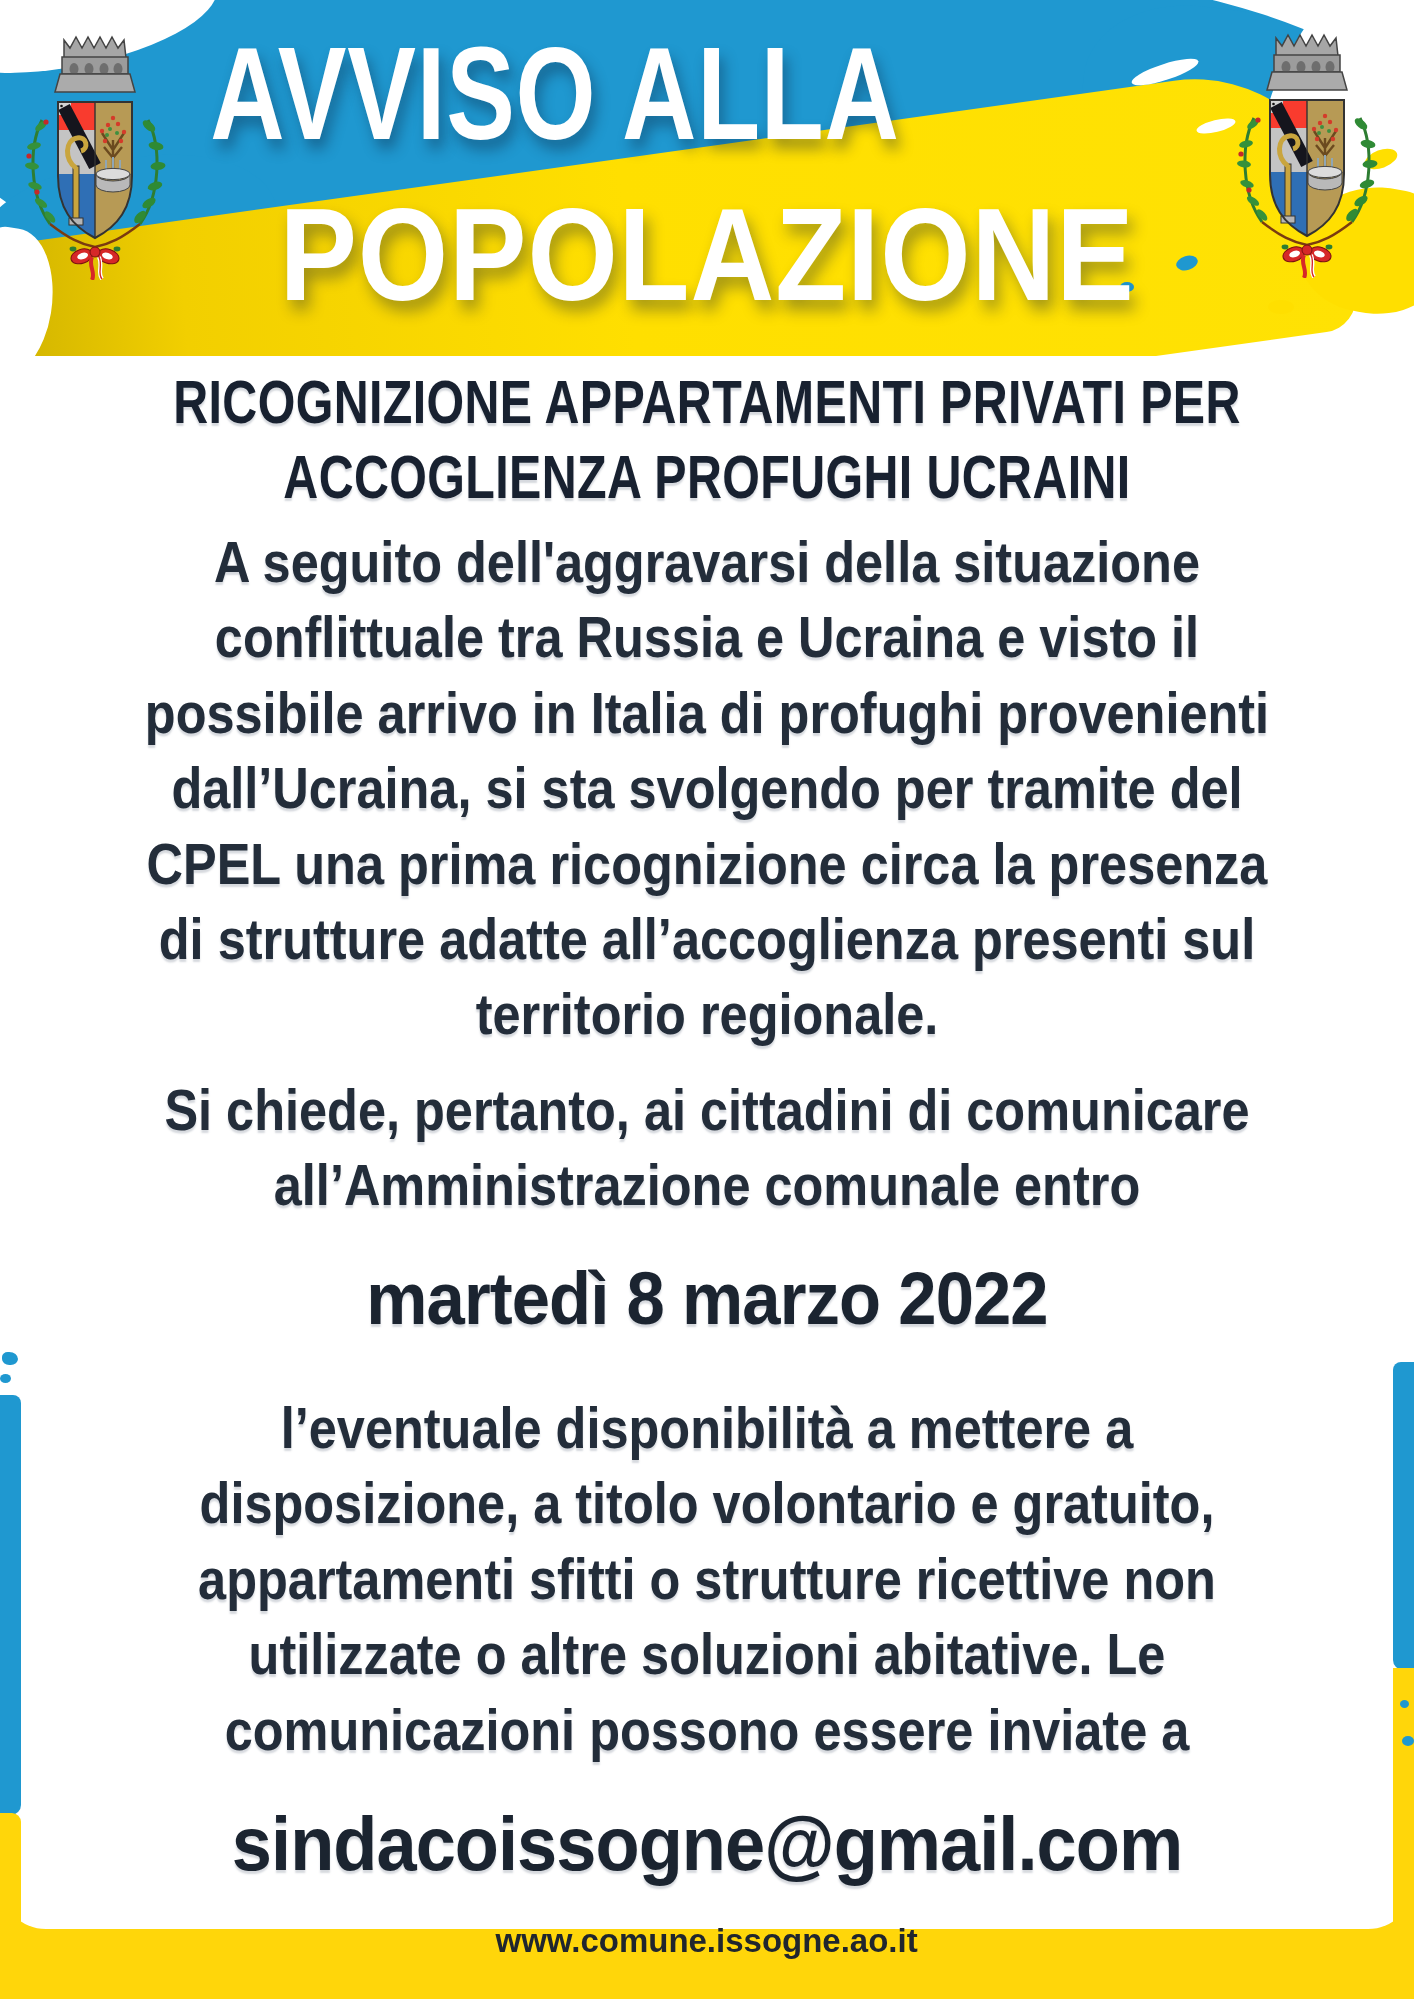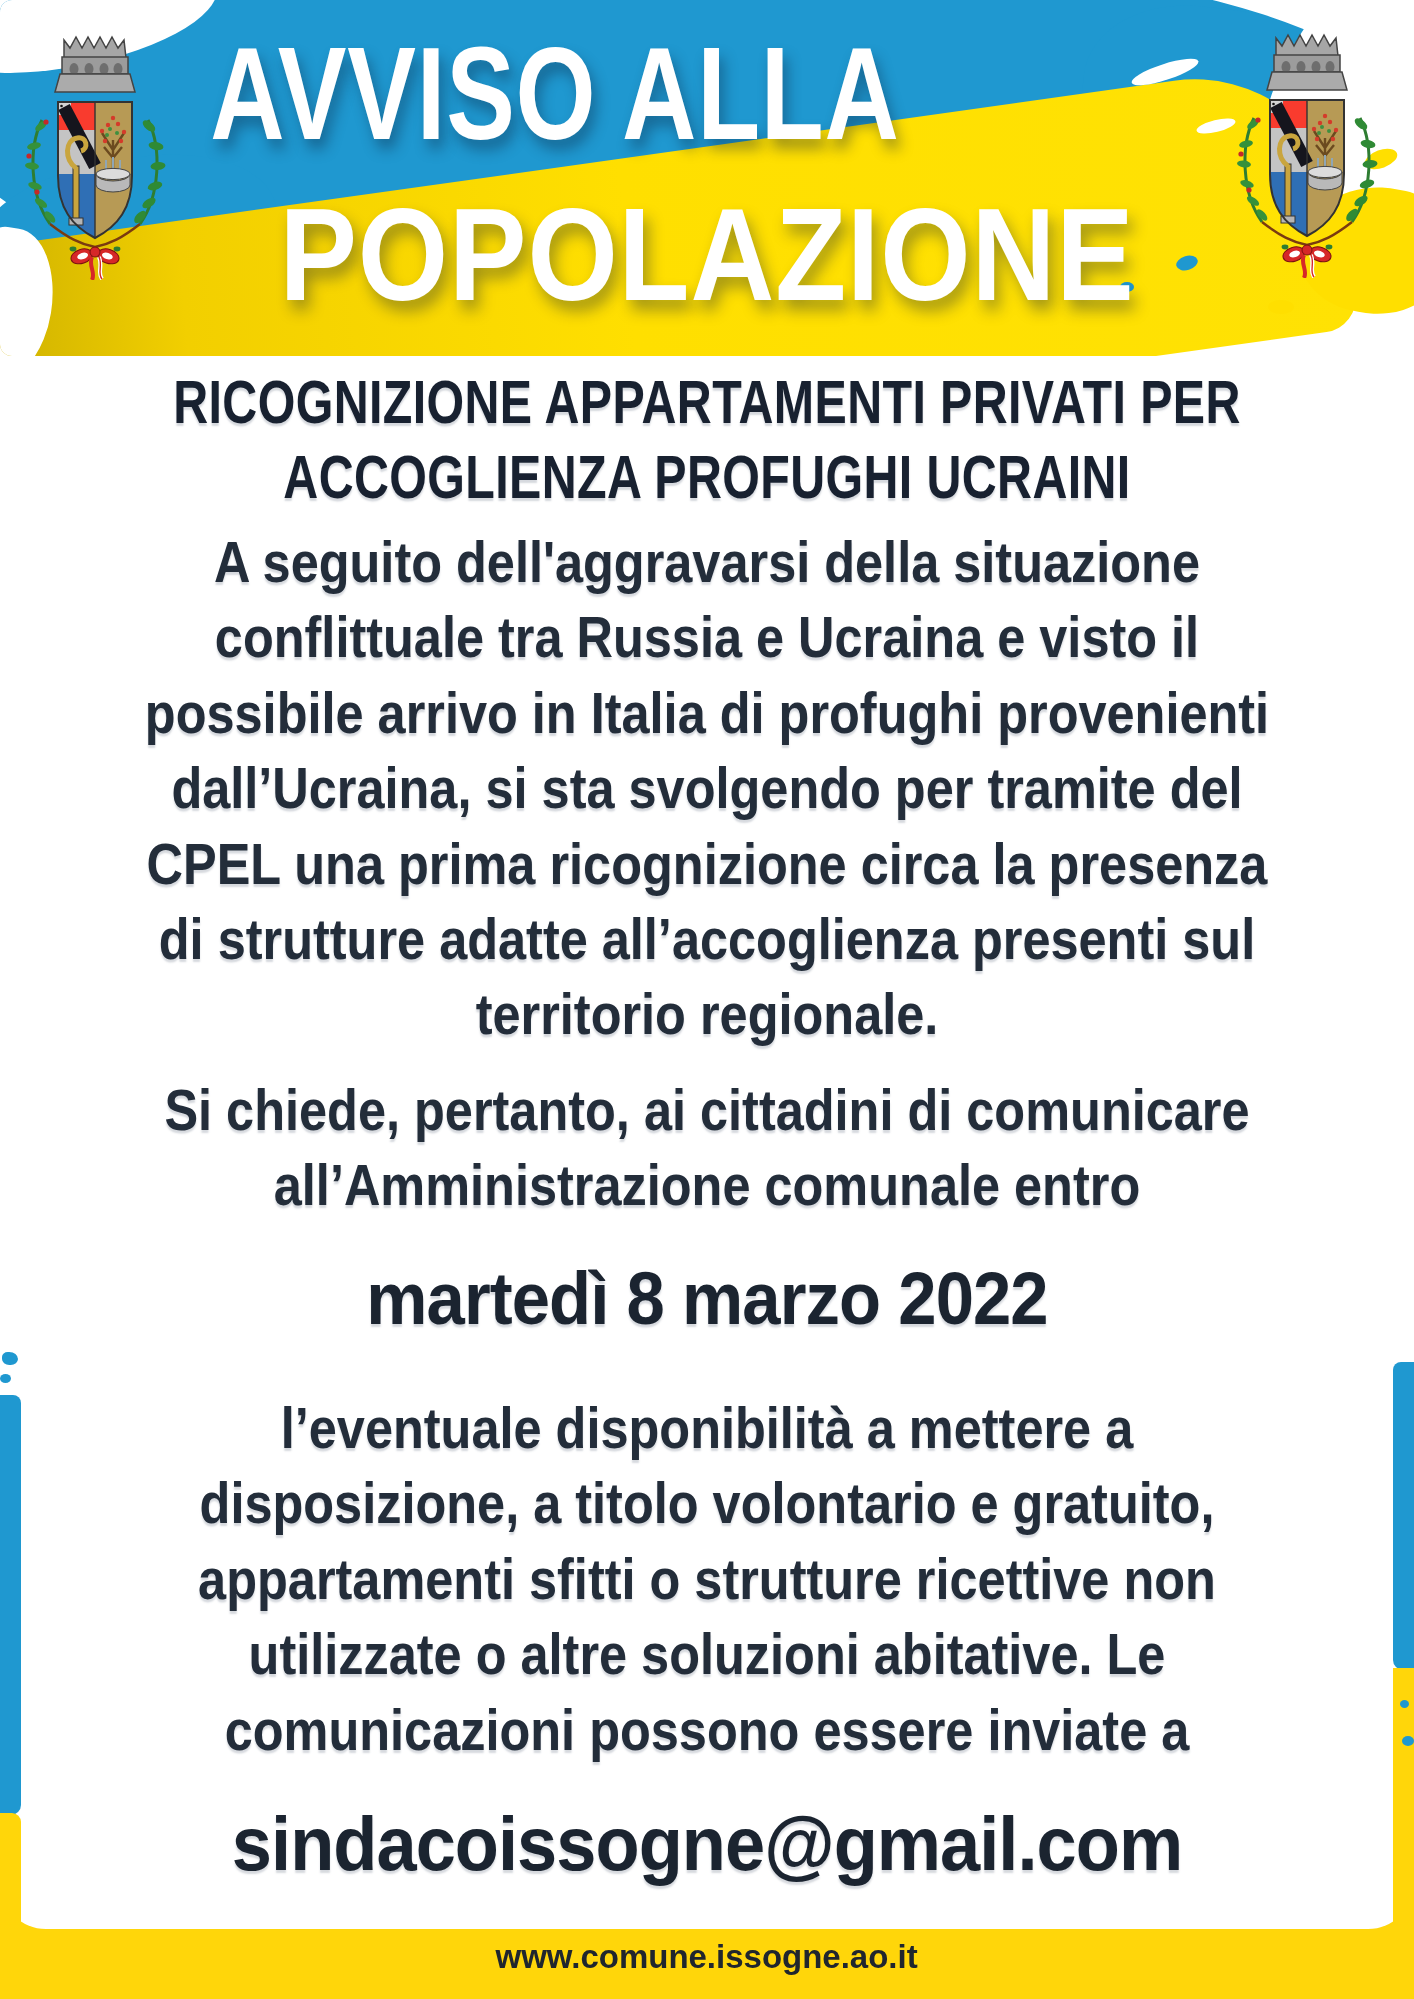--- a/index.html
+++ b/index.html
@@ -6,21 +6,21 @@
   body{
     width:1414px;height:1999px;position:relative;overflow:hidden;
     background:#ffffff;
     font-family:"Liberation Sans",sans-serif;
   }
   
   .yellow-base{position:absolute;left:0;right:0;bottom:0;height:180px;background:#ffd60a;z-index:1;}
   .sheet{position:absolute;top:0;left:0;right:0;bottom:70px;background:#ffffff;
          border-radius:0 0 46px 46px;z-index:2;}
   
-  .banner{position:absolute;top:0;left:0;width:1414px;height:356px;overflow:hidden;z-index:3;border-radius:12px;}
+  .banner{position:absolute;top:0;left:0;width:1414px;height:356px;overflow:hidden;z-index:3;}
   .bb-main{position:absolute;left:-34px;top:-44px;width:1450px;height:340px;background:#1f98d0;
            border-radius:40px 46% 60px 42%/50px 55% 70px 48%;transform:rotate(-1deg);}
   .bb-blob1{position:absolute;left:-20px;top:160px;width:300px;height:160px;background:#1f98d0;
             border-radius:45% 55% 60% 40%;transform:rotate(-12deg);}
   .bb-blob2{position:absolute;left:1080px;top:10px;width:300px;height:220px;background:#1f98d0;
             border-radius:40% 60% 50% 50%;transform:rotate(6deg);}
   .wn1{position:absolute;left:-70px;top:-34px;width:290px;height:100px;background:#fff;
        border-radius:0 0 60% 45%;transform:rotate(-9deg);}
   .wn2{position:absolute;left:-34px;top:228px;width:86px;height:150px;background:#fff;
        border-radius:40% 60% 55% 45%;transform:rotate(9deg);}
@@ -69,21 +69,21 @@
   .stripe{position:absolute;z-index:6;}
   .sl-blue{left:0;top:1395px;width:21px;height:420px;background:#1f98d0;border-radius:0 8px 10px 0;}
   .sl-yellow{left:0;top:1813px;width:21px;height:186px;background:#ffd60a;border-radius:0 9px 0 0;}
   .sk1{left:2px;top:1352px;width:16px;height:13px;background:#1f98d0;border-radius:40% 60% 50% 50%;}
   .sk2{left:0;top:1374px;width:11px;height:9px;background:#1f98d0;border-radius:50%;}
   .sr-blue{right:0;top:1362px;width:21px;height:308px;background:#1f98d0;border-radius:8px 0 0 10px;}
   .sr-yellow{right:0;top:1668px;width:21px;height:331px;background:#ffd60a;}
   .sk3{right:5px;top:1700px;width:9px;height:8px;background:#1f98d0;border-radius:50%;}
   .sk4{right:0;top:1736px;width:12px;height:10px;background:#1f98d0;border-radius:50%;}
   
-  .footer{position:absolute;left:0;right:0;bottom:0;height:86px;z-index:7;
+  .footer{position:absolute;left:0;right:0;bottom:16px;height:86px;z-index:7;
       display:flex;align-items:center;justify-content:center;}
   .site{font-size:34px;font-weight:bold;color:#20262e;transform:scaleX(.97);}
 </style>
 </head>
 <body>
 
 <svg width="0" height="0" style="position:absolute" aria-hidden="true">
   <defs>
     <g id="crest">
 

